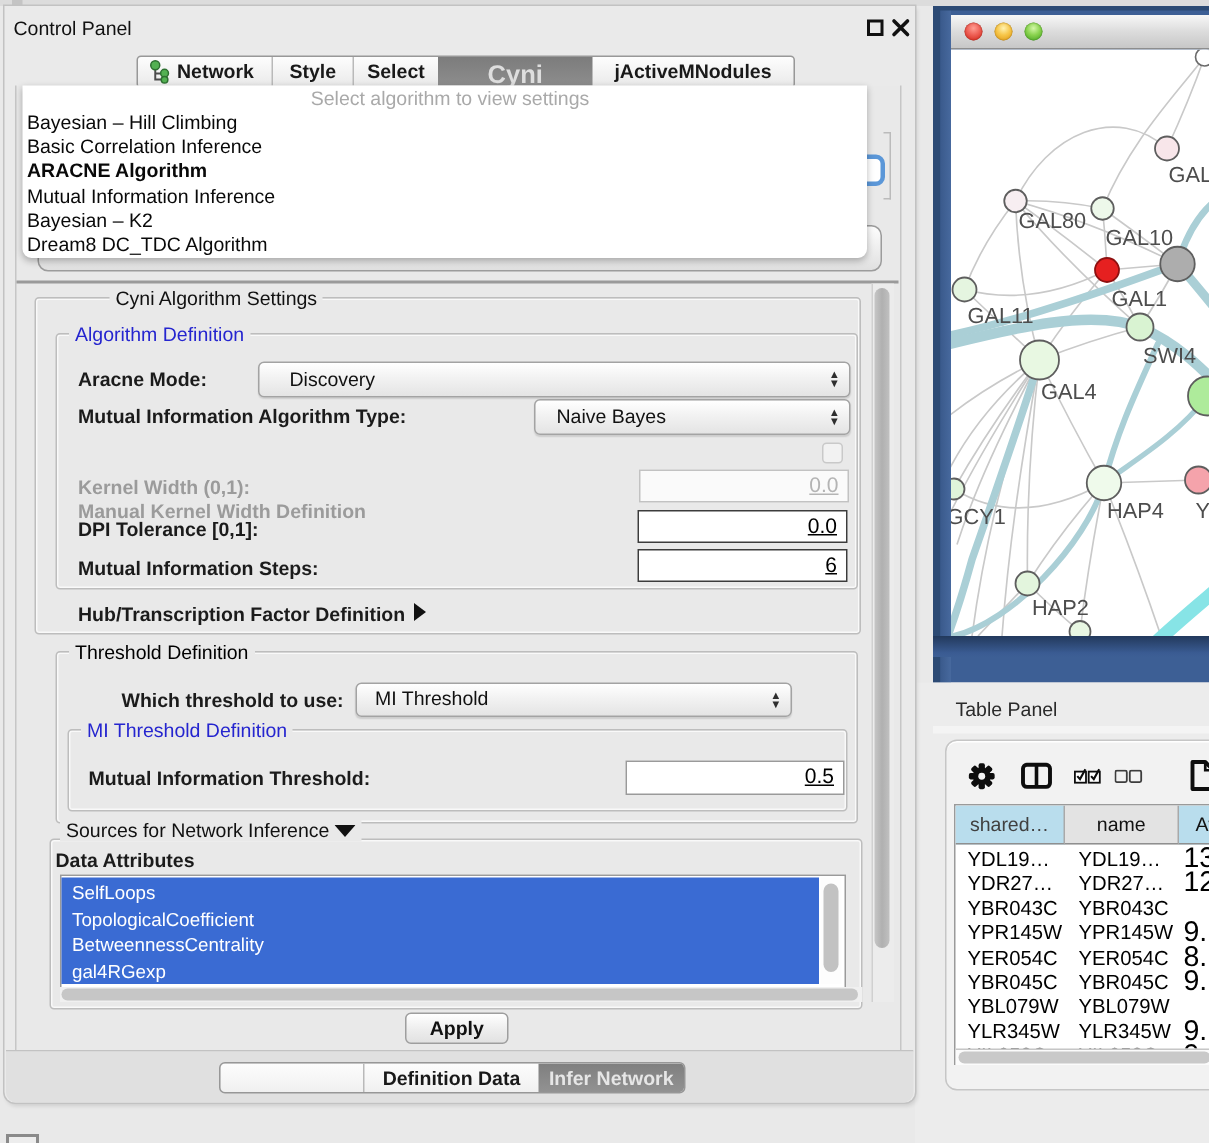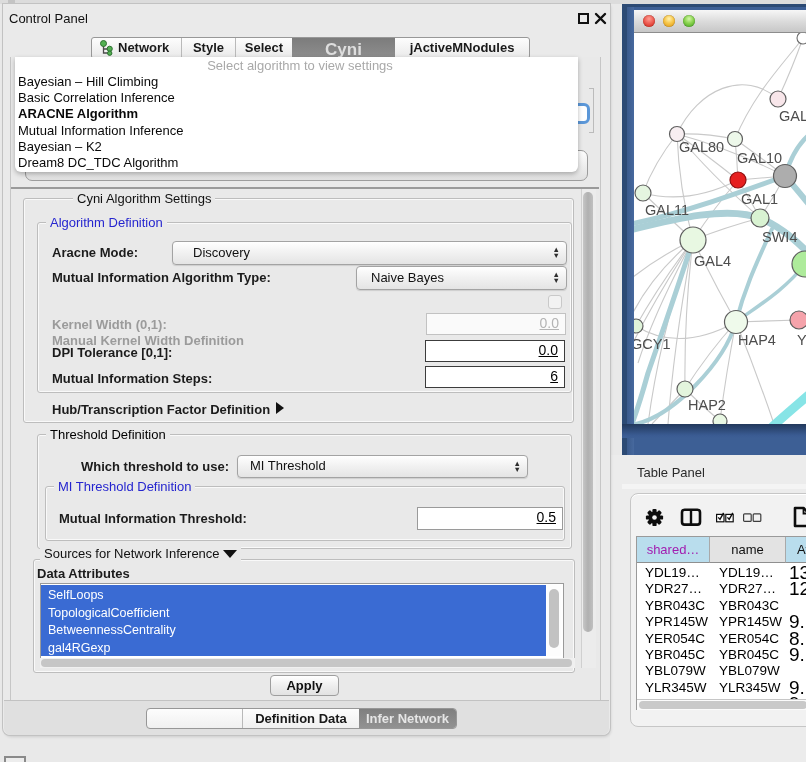--- a/index.html
+++ b/index.html
@@ -163,21 +163,21 @@
 <svg class="abs" style="left:793px;top:506px;" width="18" height="22" viewBox="0 0 18 22">
   <path d="M2,2 h8.5 l5.5,5.5 V20 H2 Z" fill="none" stroke="#0d0d0d" stroke-width="2.6" stroke-linejoin="round"></path>
   <path d="M10.5,2 v5.5 h5.5" fill="none" stroke="#0d0d0d" stroke-width="1.8"></path>
 </svg>
 
 <div class="abs" style="left:636px;top:536px;width:170px;height:173px;background:#fff;border-left:1px solid #9a9a9a;border-top:1px solid #9a9a9a;overflow:hidden;">
 
   <div class="abs" style="left:0;top:0;width:72px;height:25px;background:#b9dded;border-right:1px solid #a9a9a9;border-bottom:1px solid #8f8f8f;"></div>
   <div class="abs" style="left:73px;top:0;width:75px;height:25px;background:#e3e3e3;border-right:1px solid #a9a9a9;border-bottom:1px solid #8f8f8f;"></div>
   <div class="abs" style="left:149px;top:0;width:21px;height:25px;background:#b9dded;border-bottom:1px solid #8f8f8f;"></div>
-  <div class="abs" style="left:0;top:5px;width:72px;text-align:center;font-size:13px;color:#a21caf;">shared…</div>
+  <div class="abs" style="left:0;top:5px;width:72px;text-align:center;font-size:13px;color:#404040;">shared…</div>
   <div class="abs" style="left:73px;top:5px;width:75px;text-align:center;font-size:13px;color:#111;">name</div>
   <div class="abs" style="left:160px;top:5px;width:30px;font-size:13px;color:#111;">Av</div>
 
   <div class="abs" style="left:8px;top:28px;font-size:13.5px;color:#000;line-height:16.4px;white-space:nowrap;">
     YDL19…<br>YDR27…<br>YBR043C<br>YPR145W<br>YER054C<br>YBR045C<br>YBL079W<br>YLR345W<br>YIL053C</div>
   <div class="abs" style="left:82px;top:28px;font-size:13.5px;color:#000;line-height:16.4px;white-space:nowrap;">
     YDL19…<br>YDR27…<br>YBR043C<br>YPR145W<br>YER054C<br>YBR045C<br>YBL079W<br>YLR345W<br>YIL053C</div>
   <div class="abs" style="left:152px;top:28px;font-size:19px;color:#000;line-height:16.4px;white-space:nowrap;">
     13<br>12<br>&nbsp;<br>9.<br>8.<br>9.<br>&nbsp;<br>9.<br>9.</div>
 

